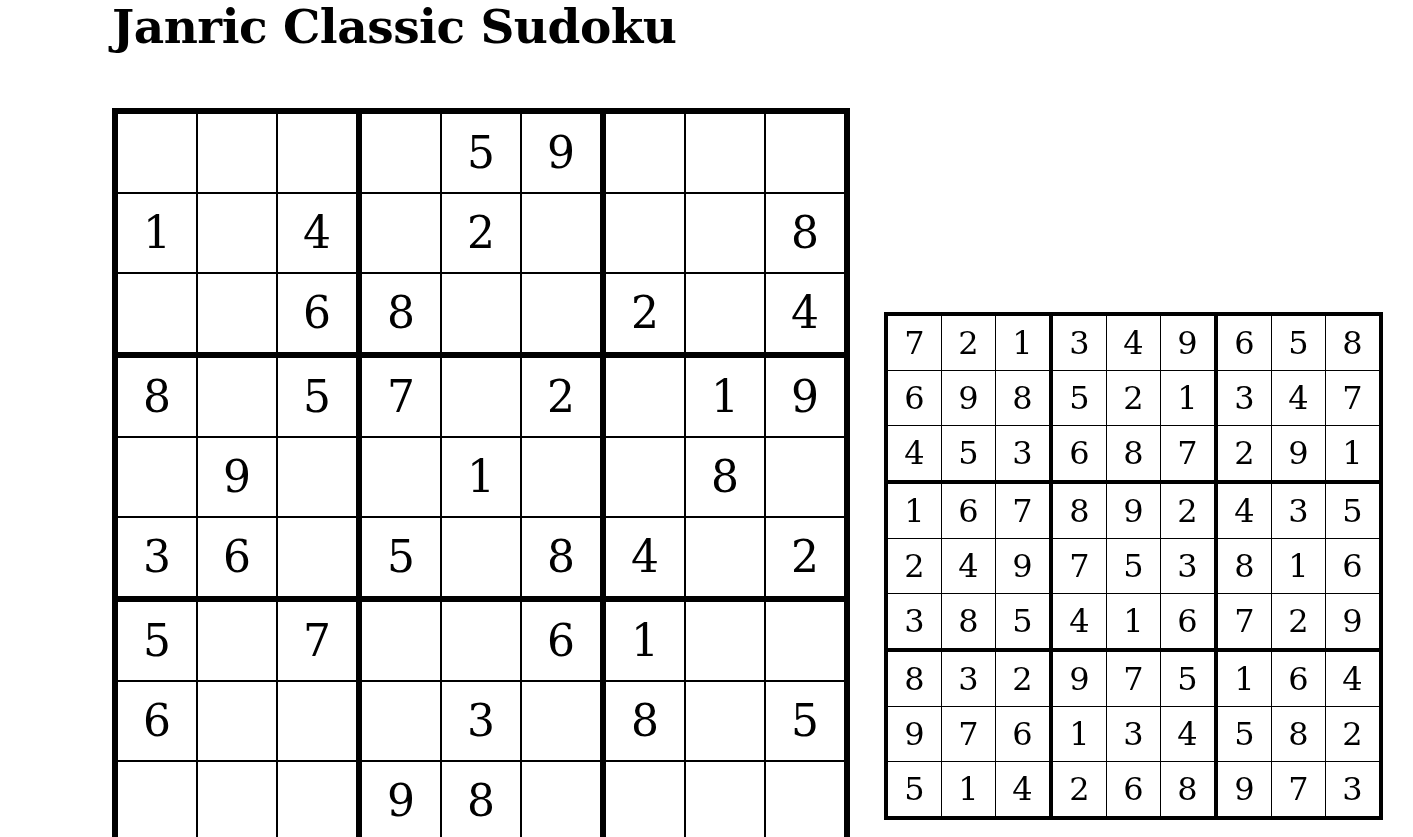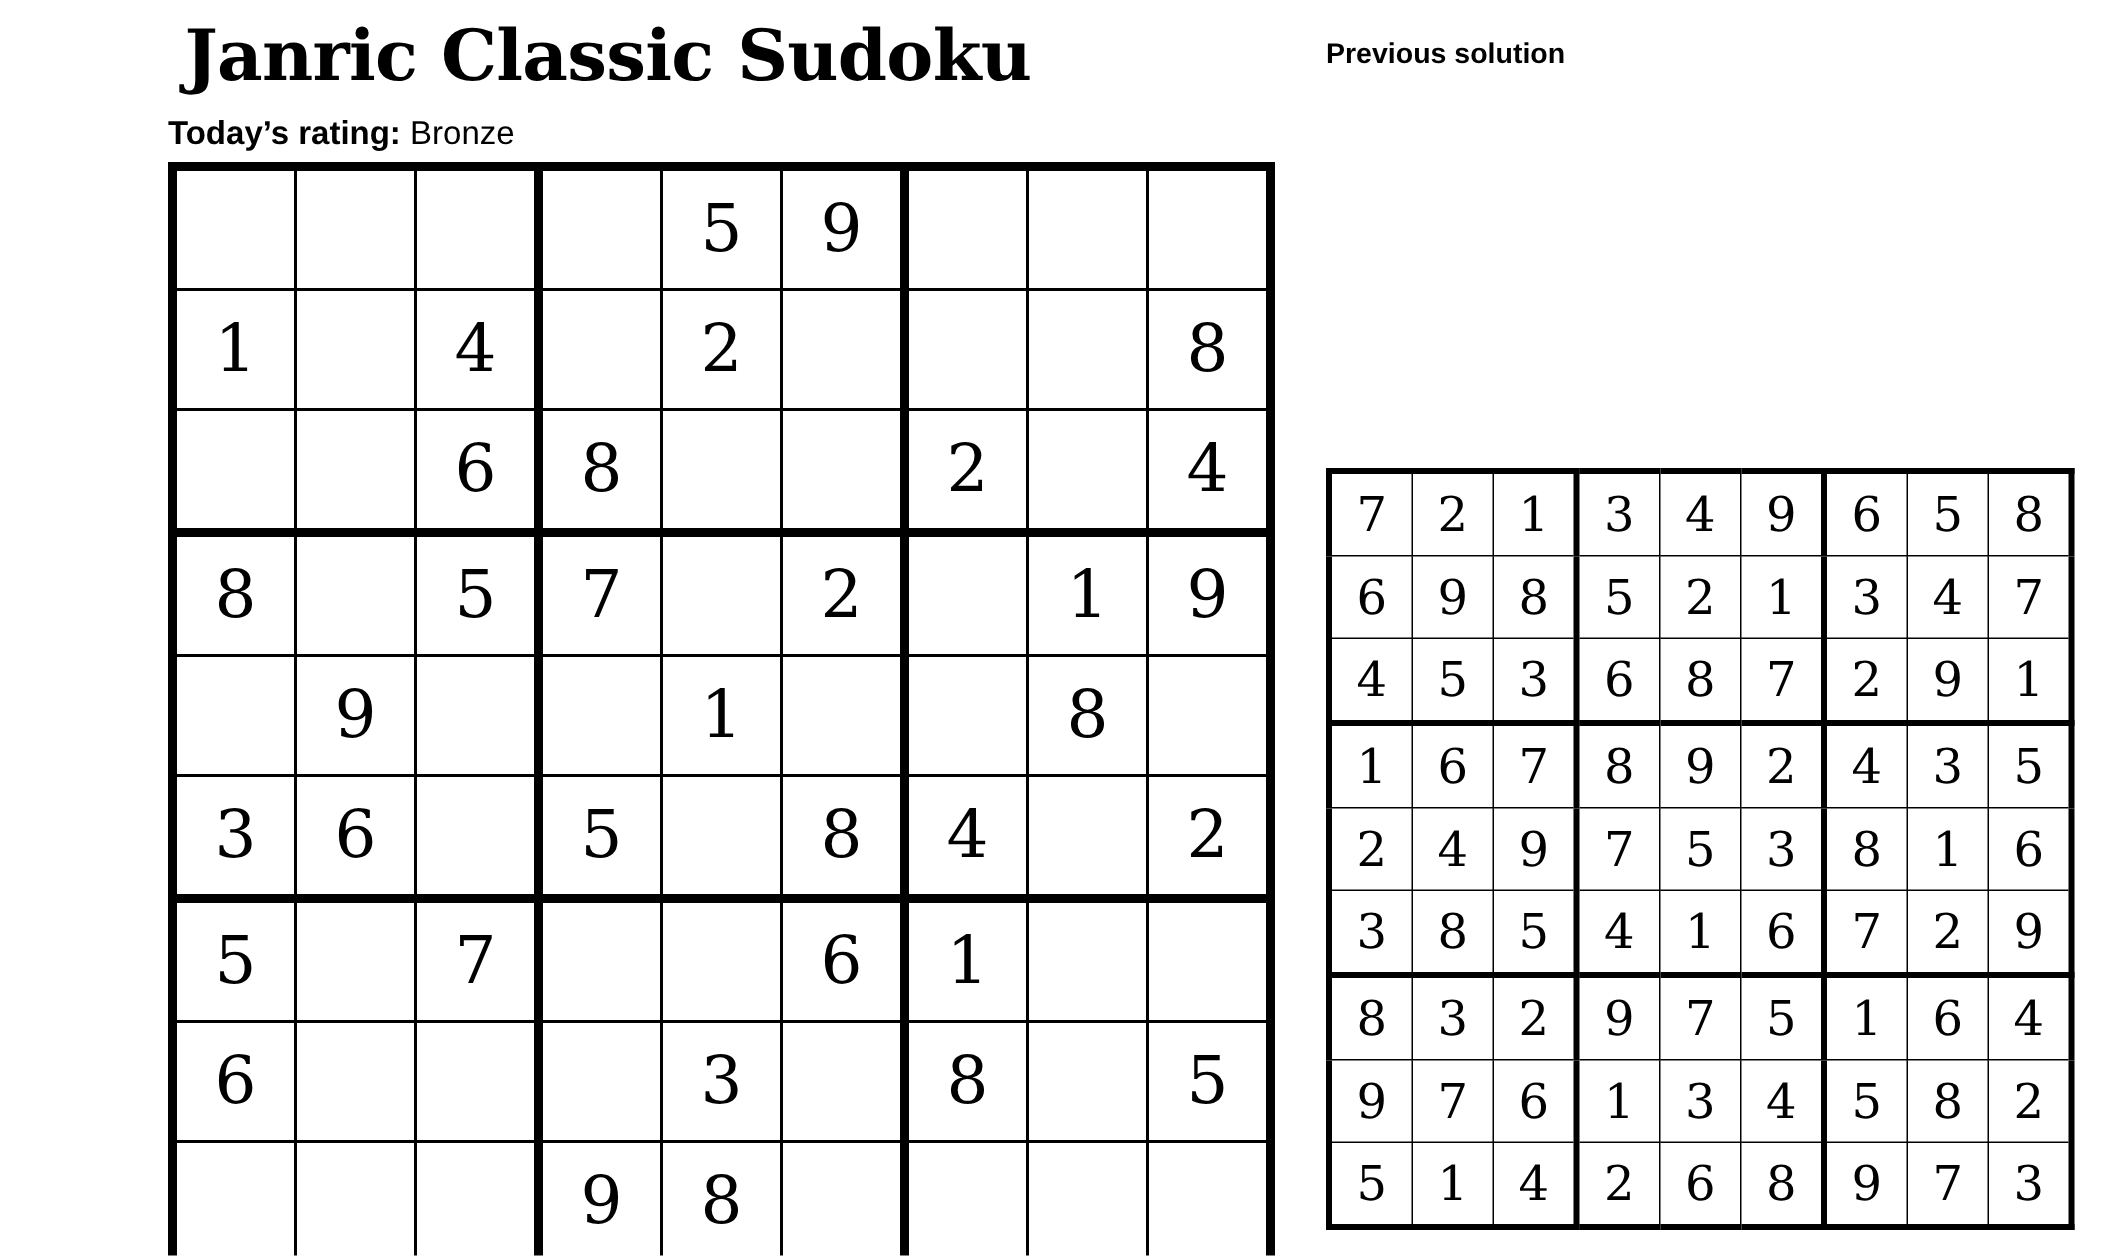--- a/index.html
+++ b/index.html
@@ -27,21 +27,21 @@
     left: 112px;
     top: 0px;
     width: 730px;
   }
   .puzzle-title {
     font-family: "DejaVu Serif", serif;
     font-weight: bold;
     font-size: 47px;
     line-height: 54px;
     letter-spacing: -0.5px;
-    margin: 11px;
+    margin: 0;
     padding: 0;
     color: #000;
   }
   .rating-line {
     margin: 8px 0 0 0;
     font-size: 22px;
     line-height: 26px;
     color: #000;
   }
   .rating-label {
@@ -126,24 +126,20 @@
   table.solution td.bt { border-top-width: 4px; }
   table.solution td.bb { border-bottom-width: 4px; }
 </style>
 </head>
 <body>
 
 <div class="page">
 
   <div class="left-col">
     <h1 class="puzzle-title">Janric Classic Sudoku</h1>
-    <p class="rating-line">
-      <span class="rating-label">Today’s rating:</span>
-      <span class="rating-value">Bronze</span>
-    </p>
   </div>
 
   <div class="grid-wrap">
     <table class="sudoku">
       <tbody>
         <tr>
           <td class="bl bt"></td>
           <td class="bt"></td>
           <td class="bt br"></td>
           <td class="bt"></td>
@@ -239,21 +235,20 @@
           <td class="bb br"></td>
           <td class="bb"></td>
           <td class="bb"></td>
           <td class="bb br"></td>
         </tr>
       </tbody>
     </table>
   </div>
 
   <div class="right-col">
-    <div class="prev-heading">Previous solution</div>
   </div>
 
   <div class="solution-wrap">
     <table class="solution">
       <tbody>
         <tr>
           <td class="bl bt">7</td>
           <td class="bt">2</td>
           <td class="bt br">1</td>
           <td class="bt">3</td>

